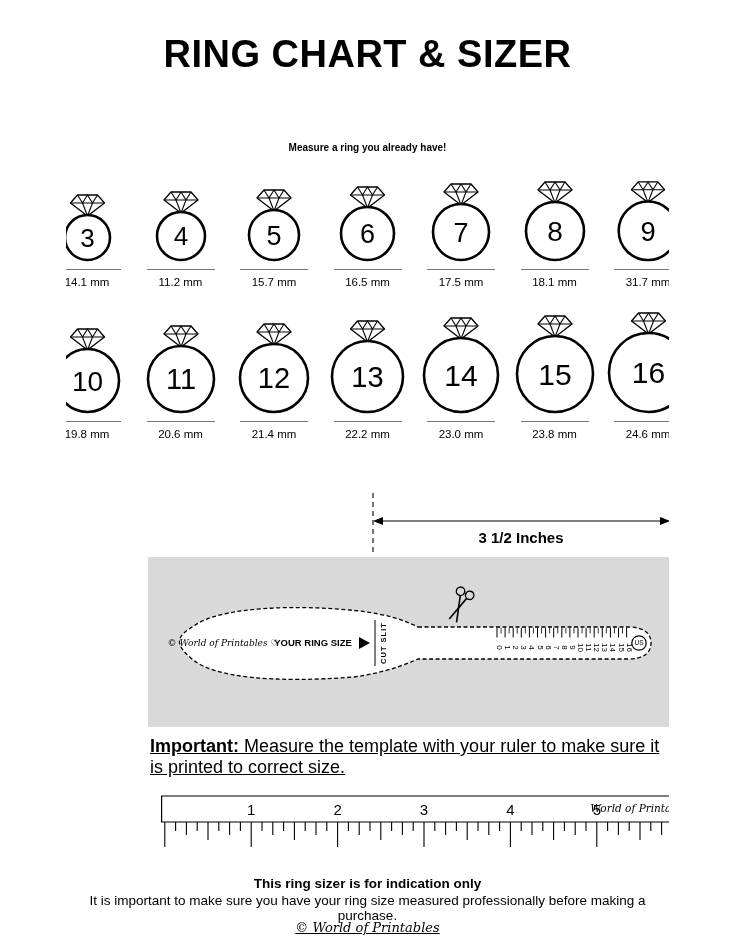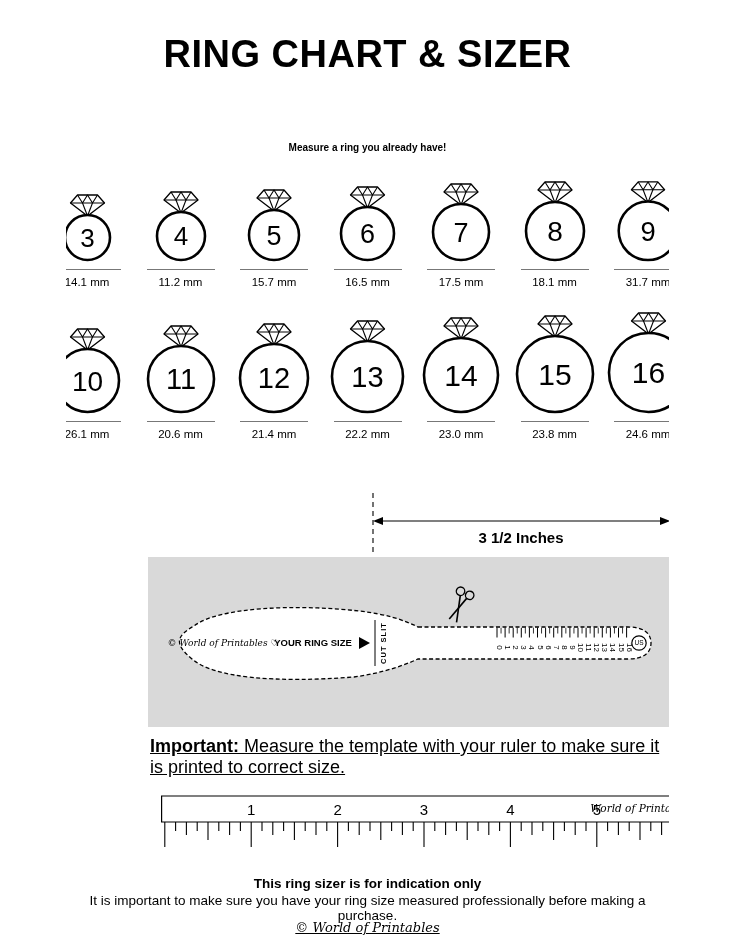--- a/index.html
+++ b/index.html
@@ -133,21 +133,21 @@
         <svg width="69" height="89" viewBox="0 0 69 89">
           <polygon points="24.5,2 44.5,2 51.5,10 34.5,23 17.5,10" fill="none" stroke="#000" stroke-width="1.3" stroke-linejoin="round"></polygon>
           <line x1="17.5" y1="10" x2="51.5" y2="10" stroke="#000" stroke-width="1.1"></line>
           <polyline points="24.5,2 29.5,10 34.5,2 39.5,10 44.5,2" fill="none" stroke="#000" stroke-width="1.1" stroke-linejoin="round"></polyline>
           <line x1="29.5" y1="10" x2="34.5" y2="23" stroke="#000" stroke-width="1.1"></line>
           <line x1="39.5" y1="10" x2="34.5" y2="23" stroke="#000" stroke-width="1.1"></line>
           <circle cx="34.5" cy="53.5" r="31.5" fill="#fff" stroke="#000" stroke-width="2.6"></circle>
           <text x="34.5" y="53.5" dy="0.36em" text-anchor="middle" font-size="28">10</text>
         </svg>
         <div class="ring-sep"></div>
-        <div class="ring-mm">26.1 mm</div>
+        <div class="ring-mm">19.8 mm</div>
       </div>
       <div class="ring-cell">
         <svg width="72" height="92" viewBox="0 0 72 92">
           <polygon points="26,2 46,2 53,10 36,23 19,10" fill="none" stroke="#000" stroke-width="1.3" stroke-linejoin="round"></polygon>
           <line x1="19" y1="10" x2="53" y2="10" stroke="#000" stroke-width="1.1"></line>
           <polyline points="26,2 31,10 36,2 41,10 46,2" fill="none" stroke="#000" stroke-width="1.1" stroke-linejoin="round"></polyline>
           <line x1="31" y1="10" x2="36" y2="23" stroke="#000" stroke-width="1.1"></line>
           <line x1="41" y1="10" x2="36" y2="23" stroke="#000" stroke-width="1.1"></line>
           <circle cx="36" cy="55" r="33" fill="#fff" stroke="#000" stroke-width="2.6"></circle>
           <text x="36" y="55" dy="0.36em" text-anchor="middle" font-size="29">11</text>

